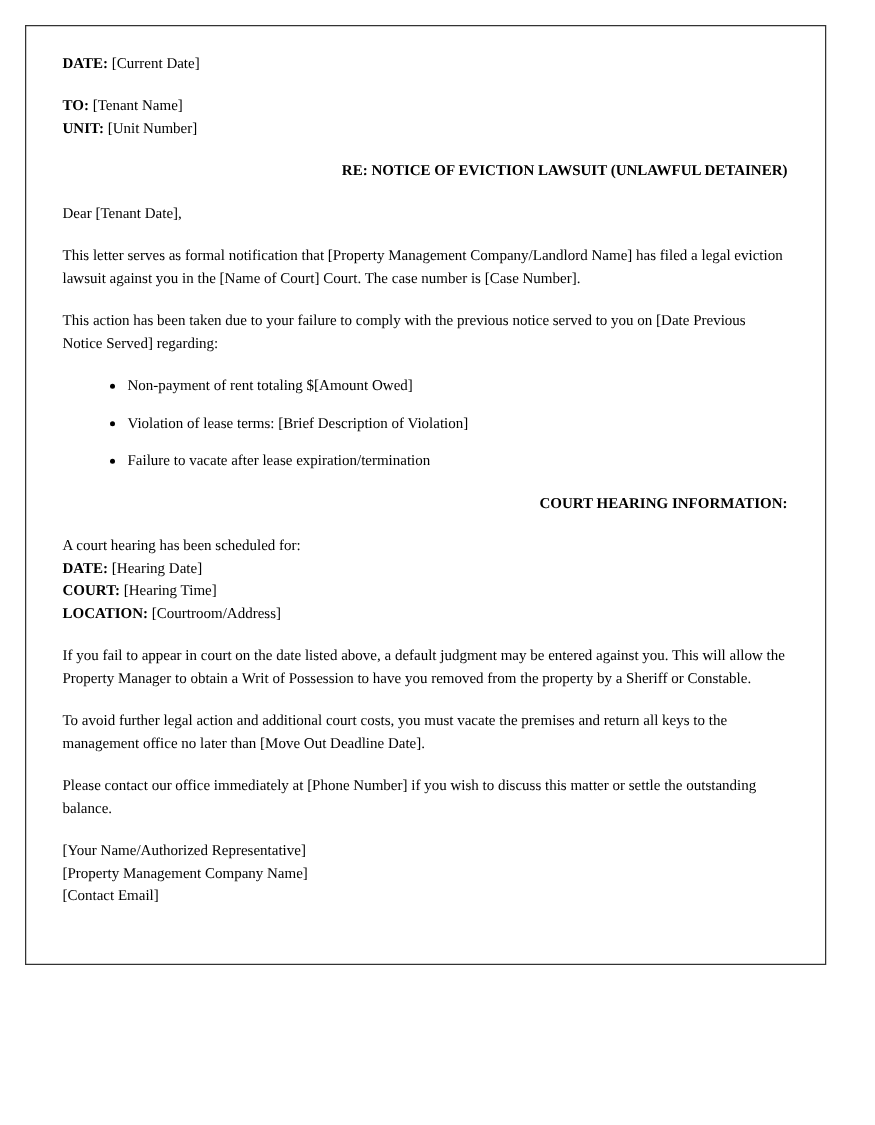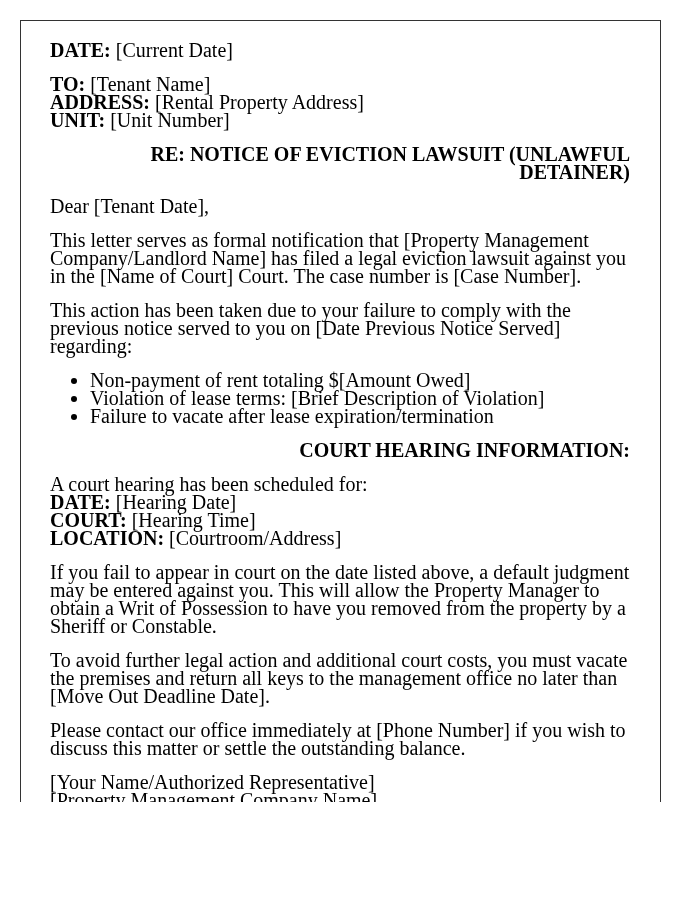--- a/index.html
+++ b/index.html
@@ -5,42 +5,41 @@
     html, body { margin: 0; padding: 0; background: #ffffff; }
     body { width: 700px; height: 900px; position: relative; overflow: hidden; }
     .viewport {
       position: absolute; left: 0; top: 0; width: 700px; height: 802px; overflow: hidden;
     }
     .letter {
       position: absolute; left: 20px; top: 20px;
       width: 580px; padding: 20px 30px 30px 29px;
       border: 1px solid #333333;
       font-family: "Liberation Serif", "DejaVu Serif", serif;
-      font-size: 20px; line-height: 18px; color: #000000;
+      font-size: 12px; line-height: 18px; color: #000000;
     }
     .letter p { margin: 0 0 16px 0; }
     .letter b { font-weight: bold; }
     .heading { font-weight: bold; margin: 0 0 16px 0; text-align: right; }
     ul { margin: 0 0 16px 0; padding-left: 40px; }
-    ul li { margin: 0; }
+    ul li { margin: 12px; }
     .line { display: block; }
   </style>
 </head>
 <body>
 
 <div class="viewport">
   <div class="letter">
 
     <p>
       <b>DATE:</b><span> [Current Date]</span>
     </p>
 
     <p>
       <span class="line"><b>TO:</b><span> [Tenant Name]</span></span>
-      <span class="line"><b>ADDRESS:</b><span> [Rental Property Address]</span></span>
       <span class="line"><b>UNIT:</b><span> [Unit Number]</span></span>
     </p>
 
     <p class="heading">RE: NOTICE OF EVICTION LAWSUIT (UNLAWFUL DETAINER)</p>
 
     <p>Dear [Tenant Date],</p>
 
     <p>This letter serves as formal notification that [Property Management Company/Landlord Name] has filed a legal eviction lawsuit against you in the [Name of Court] Court. The case number is [Case Number].</p>
 
     <p>This action has been taken due to your failure to comply with the previous notice served to you on [Date Previous Notice Served] regarding:</p>

